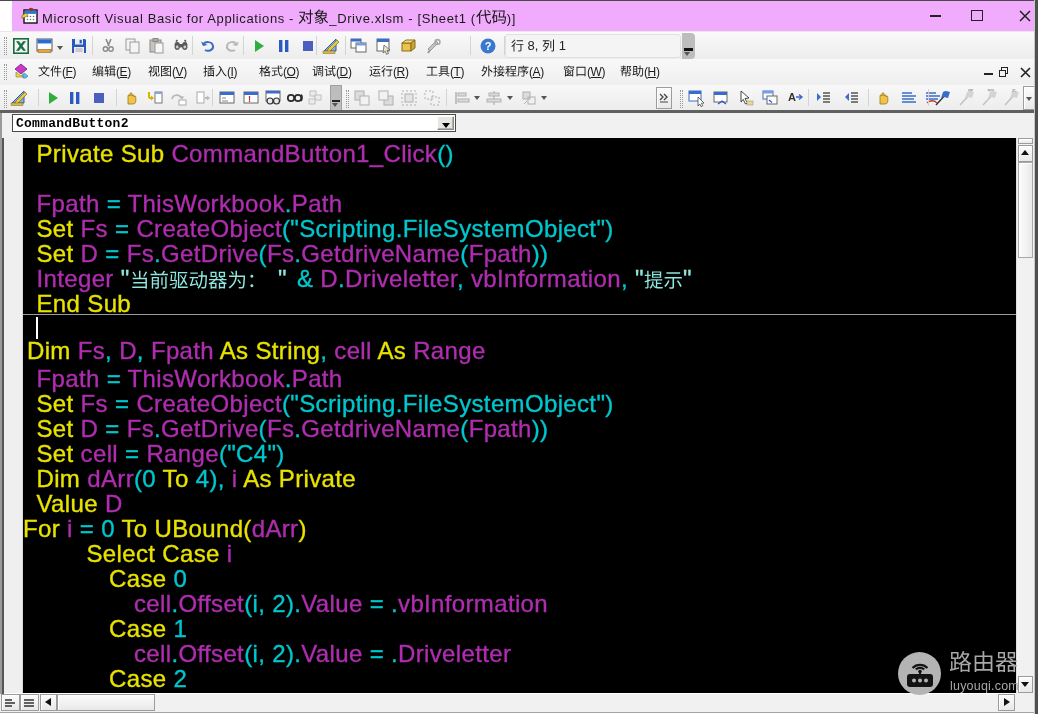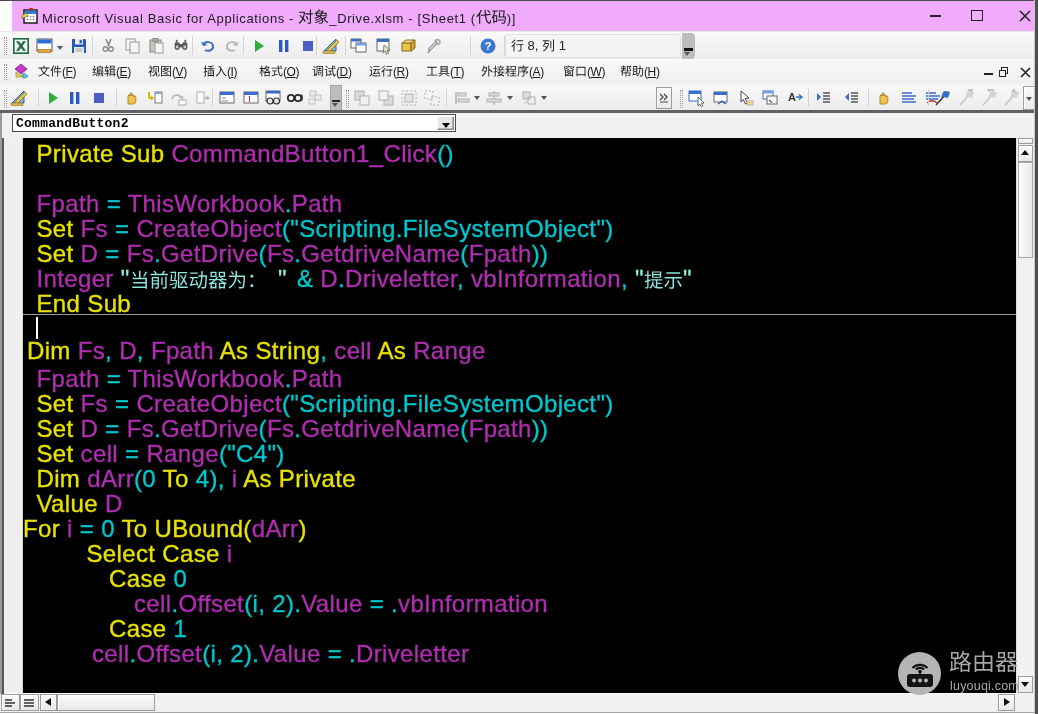--- a/index.html
+++ b/index.html
@@ -446,21 +446,22 @@
     <div class="ln" style="top:253.3px;padding-left:13.5px"><span class="k">Set </span><span class="m">Fs </span><span class="c">= </span><span class="m">CreateObject</span><span class="c">("Scripting.FileSystemObject")</span></div>
     <div class="ln" style="top:278.3px;padding-left:13.5px"><span class="k">Set </span><span class="m">D </span><span class="c">= </span><span class="m">Fs</span><span class="c">.</span><span class="m">GetDrive</span><span class="c">(</span><span class="m">Fs</span><span class="c">.</span><span class="m">GetdriveName</span><span class="c">(</span><span class="m">Fpath</span><span class="c">))</span></div>
     <div class="ln" style="top:303.3px;padding-left:13.5px"><span class="k">Set </span><span class="m">cell </span><span class="c">= </span><span class="m">Range</span><span class="c">("C4")</span></div>
     <div class="ln" style="top:328.3px;padding-left:13.5px"><span class="k">Dim </span><span class="m">dArr</span><span class="c">(0 </span><span class="k">To </span><span class="c">4), </span><span class="m">i</span><span class="k"> As Private</span></div>
     <div class="ln" style="top:353.3px;padding-left:13.5px"><span class="k">Value </span><span class="m">D</span></div>
     <div class="ln" style="top:378.3px;"><span class="k">For </span><span class="m">i </span><span class="c">= 0 </span><span class="k">To UBound(</span><span class="m">dArr</span><span class="k">)</span></div>
     <div class="ln" style="top:403.3px;padding-left:63.5px"><span class="k">Select Case </span><span class="m">i</span></div>
     <div class="ln" style="top:428.3px;padding-left:86px"><span class="k">Case </span><span class="c">0</span></div>
     <div class="ln" style="top:453.3px;padding-left:111px"><span class="m">cell</span><span class="c">.</span><span class="m">Offset</span><span class="c">(i, 2).</span><span class="m">Value </span><span class="c">= .</span><span class="m">vbInformation</span></div>
     <div class="ln" style="top:478.3px;padding-left:86px"><span class="k">Case </span><span class="c">1</span></div>
-    <div class="ln" style="top:503.3px;padding-left:69px"><span class="m">cell</span><span class="c">.</span><span class="m">Offset</span><span class="c">(i, 2).</span><span class="m">Value </span><span class="c">= .</span><span class="m">Driveletter</span></div>
+    <div class="ln" style="top:503.3px;padding-left:111px"><span class="m">cell</span><span class="c">.</span><span class="m">Offset</span><span class="c">(i, 2).</span><span class="m">Value </span><span class="c">= .</span><span class="m">Driveletter</span></div>
+    <div class="ln" style="top:528.3px;padding-left:86px"><span class="k">Case </span><span class="c">2</span></div>
     <div id="psep"></div>
     <div id="caret"></div>
   </div>
 <div id="vsb" class="abs sb">
     <div class="sbtn" style="left:1px;top:0px;width:15px;height:6px"></div>
     <div class="sbtn" style="left:1px;top:7px;width:15px;height:17px"></div>
     <div class="tri" style="left:4px;top:12px;border:4.5px solid transparent;border-bottom:5.5px solid #111;border-top:none"></div>
     <div id="vthumb"></div>
     <div class="sbtn" style="left:1px;top:538px;width:15px;height:17px"></div>
     <div class="tri" style="left:4px;top:544px;border:4.5px solid transparent;border-top:5.5px solid #111;border-bottom:none"></div>

